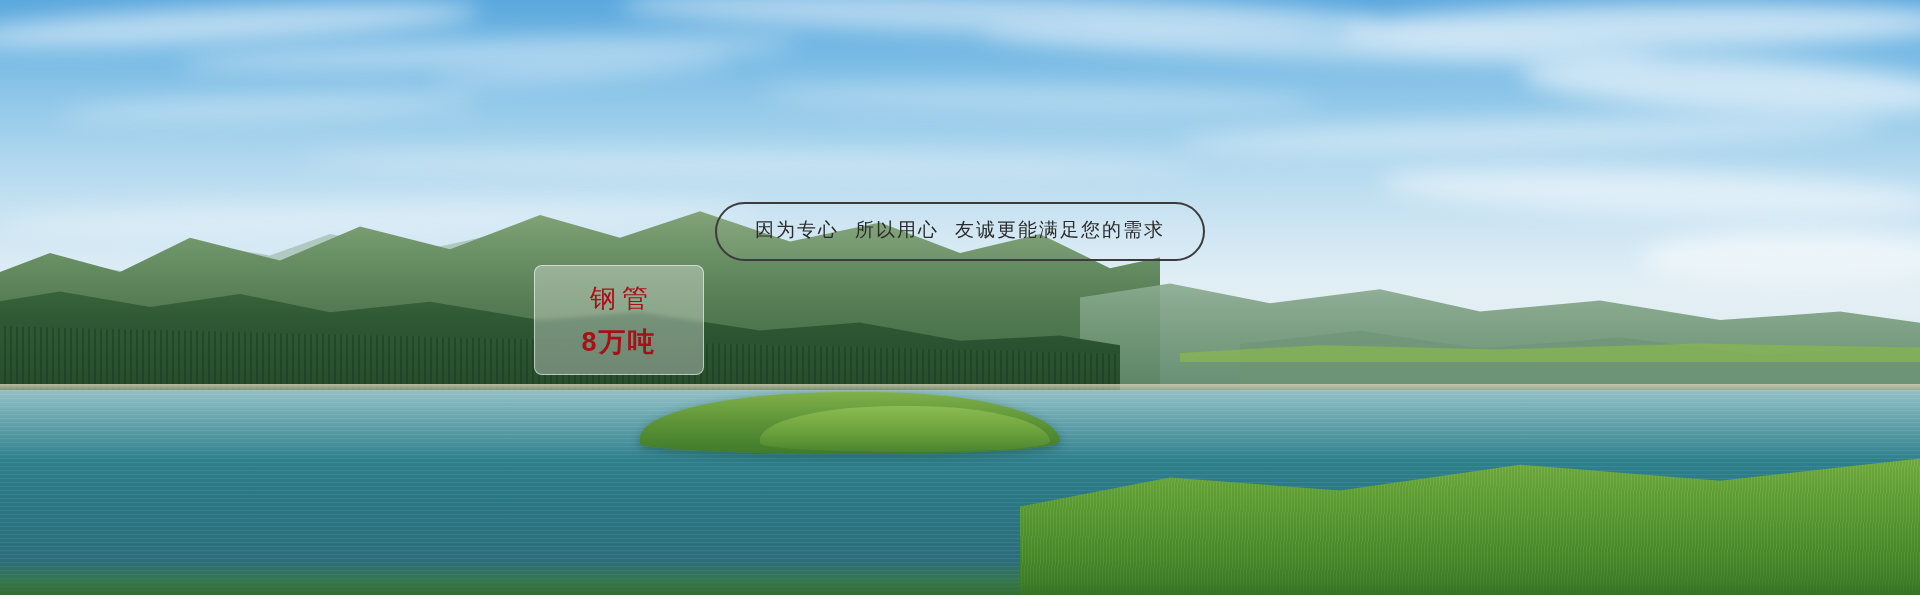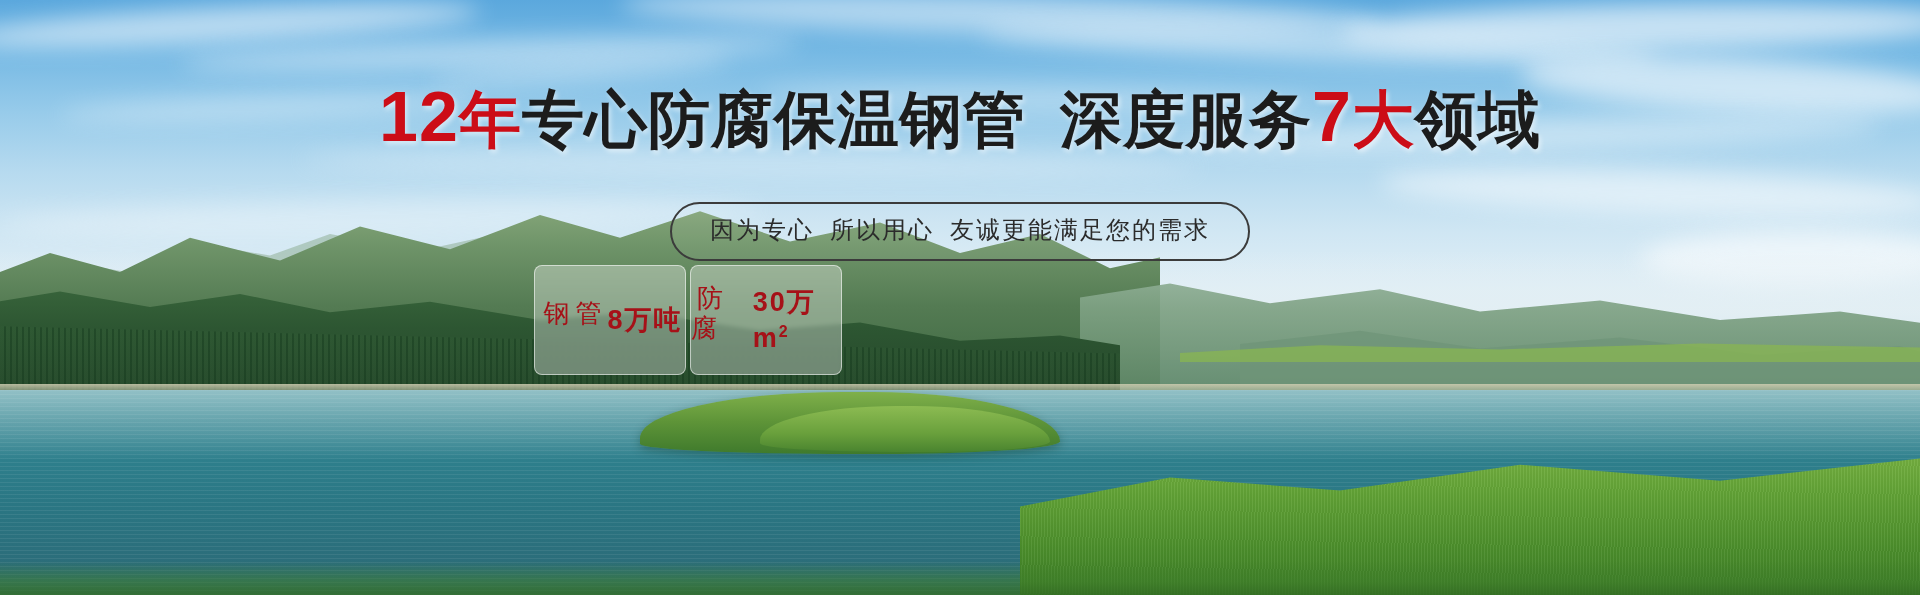--- a/index.html
+++ b/index.html
@@ -158,39 +158,39 @@
   .headline .hl-num{font-size:70px;}
   .headline .hl-gap{display:inline-block;width:34px;}
 
   
   .pill{
     position:absolute;left:50%;transform:translateX(-50%);
     top:202px;
     padding:9px 38px 12px;
     border:2px solid #3b3b3b;
     border-radius:30px;
-    font-size:24px;line-height:34px;
+    font-size:19px;line-height:34px;
     color:#2b2b2b;
     letter-spacing:2px;white-space:nowrap;
     background:rgba(255,255,255,.06);
   }
   .pill .sep{display:inline-block;width:16px;}
 
   
   .cards{
     position:absolute;left:534px;top:265px;
     display:flex;gap:4px;
   }
   .card{
-    width:152px;height:110px;
+    width:170px;height:110px;
     background:rgba(255,255,255,.34);
     border:1px solid rgba(255,255,255,.55);
     border-radius:8px;
     backdrop-filter:blur(2px);
-    display:flex;
+    display:flex;flex-direction:column;
     align-items:center;justify-content:center;
     box-sizing:border-box;
     padding-top:0;
   }
   .card-title{
     font-size:26px;line-height:30px;
     color:#a61118;letter-spacing:6px;
     text-indent:6px;font-weight:500;
     margin-bottom:14px;
   }
@@ -234,36 +234,29 @@
     <div class="water"></div>
     <div class="water-glint"></div>
     <div class="ripples"></div>
     <div class="island"></div>
     <div class="island2"></div>
     <div class="grass-front"></div>
     <div class="grass-texture"></div>
     <div class="bottom-grass"></div>
   </div>
 
-  <div class="headline">
-    <span class="hl-red hl-num">12</span><span class="hl-red">年</span><span>专心防腐保温钢管</span><span class="hl-gap"></span><span>深度服务</span><span class="hl-red hl-num">7</span><span class="hl-red">大</span><span>领域</span>
-  </div>
 
   <div class="pill">
     <span>因为专心</span><span class="sep"></span><span>所以用心</span><span class="sep"></span><span>友诚更能满足您的需求</span>
   </div>
 
   <div class="cards">
 
     <div class="card">
       <div class="card-title">钢管</div>
       <div class="card-value"><span>8万吨</span></div>
     </div>
 
-    <div class="card">
-      <div class="card-title">防腐</div>
-      <div class="card-value"><span>30万m</span><sup>2</sup></div>
-    </div>
 
 
   </div>
 
 </div>
 
 </body></html>

